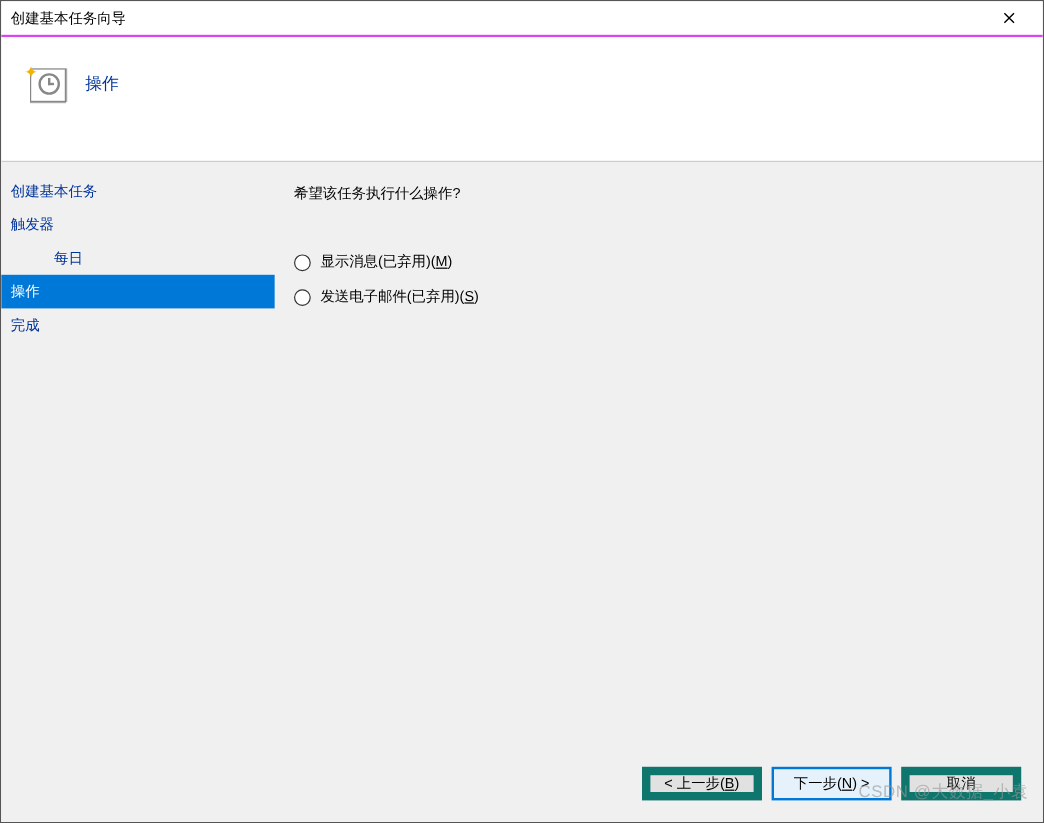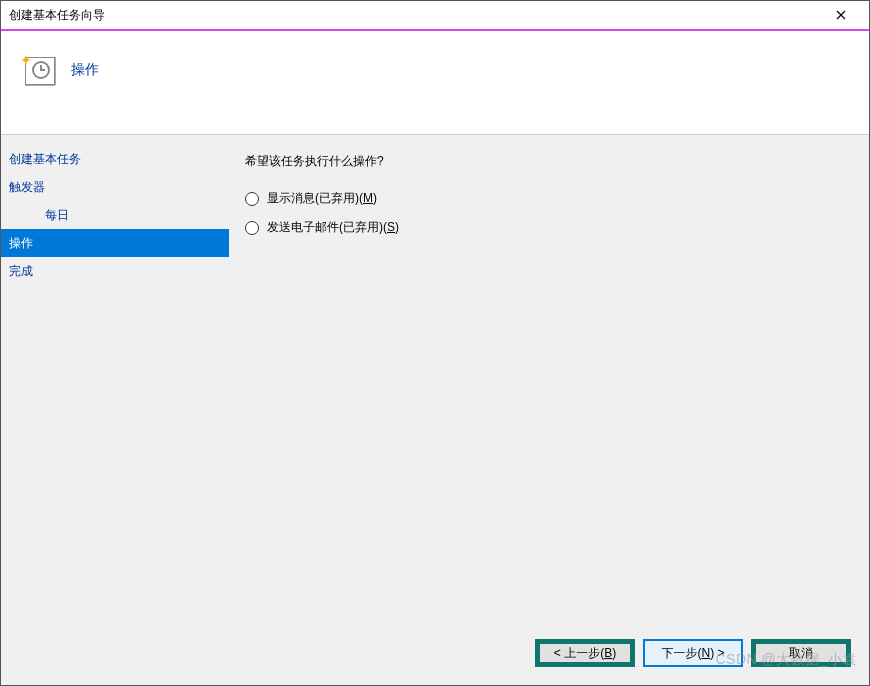--- a/index.html
+++ b/index.html
@@ -99,21 +99,21 @@
       background: #0078d7;
       color: #fff;
     }
     
     .main-panel {
       flex: 1;
       background: #f0f0f0;
       padding: 18px 20px 10px 16px;
       position: relative;
     }
-    .prompt { font-size: 12px; color: #000; margin-bottom: 20px; }
+    .prompt { font-size: 12px; color: #000; margin-bottom: 40px; }
     
     .radio-group { display: flex; flex-direction: column; gap: 12px; }
     .radio-row {
       display: flex; align-items: center; gap: 8px;
       font-size: 12px; color: #000;
       cursor: pointer;
     }
     .radio-circle {
       width: 14px; height: 14px;
       border: 1px solid #333; border-radius: 50%;
@@ -128,21 +128,21 @@
     
     .button-bar {
       position: absolute;
       right: 18px; bottom: 18px;
       display: flex; gap: 8px;
     }
     .btn {
       min-width: 100px; height: 28px;
       padding: 0 12px;
       background: #e1e1e1;
-      border: 5px solid #0f766e;
+      border: 7px solid #0f766e;
       font-size: 12px;
       color: #000;
       display: inline-flex; align-items: center; justify-content: center;
       cursor: pointer;
     }
     .btn.focused {
       border: 2px solid #0078d7;
       background: #e5f1fb;
     }
     .watermark {

